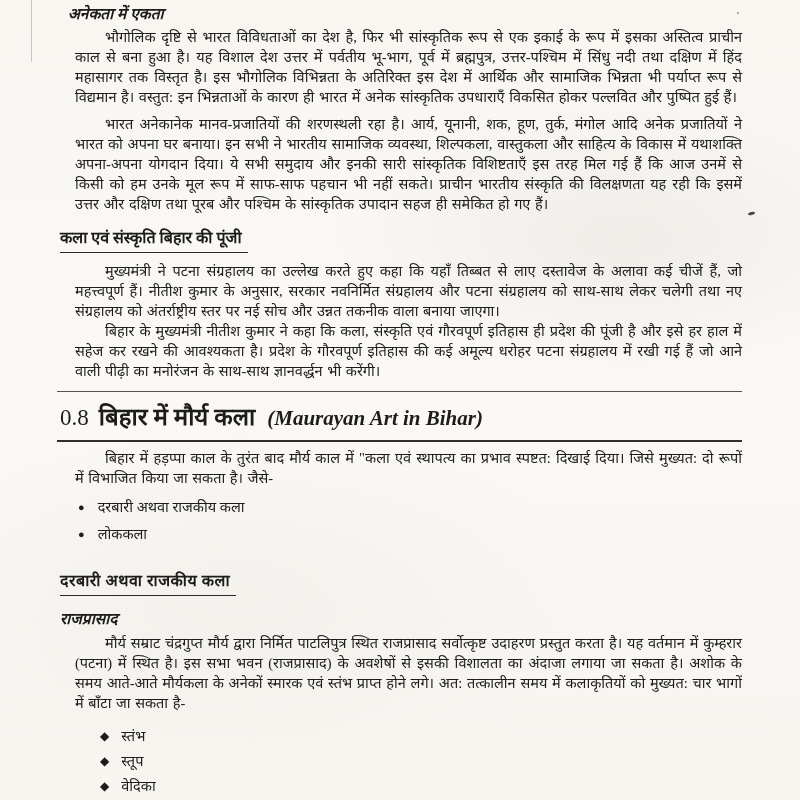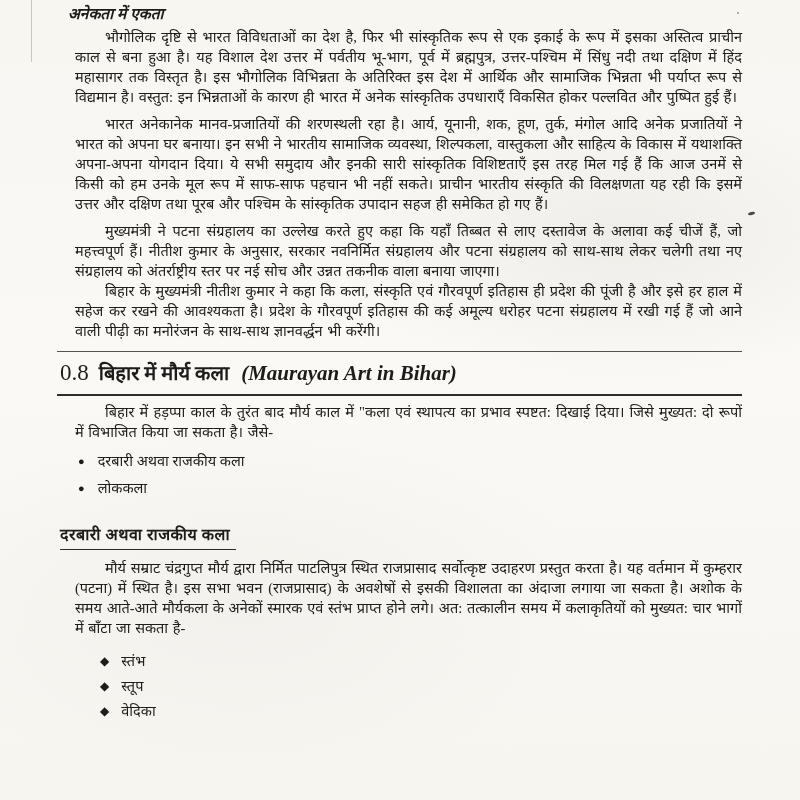--- a/index.html
+++ b/index.html
@@ -55,21 +55,21 @@
   }
   .h-under.darbari { margin-top: 26px; letter-spacing: .5px; }
 
   .section-head {
     margin: 10px 0 0 -3px;
     padding: 7px 0 8px 3px;
     border-top: 1.2px solid #55534e;
     border-bottom: 2.5px solid #2e2d2a;
   }
   .sec-num   { font-size: 23px; font-weight: 500; }
-  .sec-hi    { font-size: 20px; font-weight: bold; margin-left: 6px; }
+  .sec-hi    { font-size: 24px; font-weight: bold; margin-left: 6px; }
   .sec-en    { font-size: 21px; font-weight: bold; font-style: italic; margin-left: 8px; }
 
   ul.blist {
     list-style: none;
     margin: 9px 0 0 0; padding: 0 0 0 18px;
   }
   ul.blist li {
     display: flex; align-items: baseline;
     font-size: 14.5px; line-height: 20px;
     margin-bottom: 6px;
@@ -101,20 +101,21 @@
   <div class="scan-edge"></div>
   <div class="speck s1"></div>
   <div class="speck s2"></div>
   <div class="speck s3"></div>
 
   <h3 class="h-intro">अनेकता में एकता</h3>
 
   <p class="body indent">भौगोलिक दृष्टि से भारत विविधताओं का देश है, फिर भी सांस्कृतिक रूप से एक इकाई के रूप में इसका अस्तित्व प्राचीन काल से बना हुआ है। यह विशाल देश उत्तर में पर्वतीय भू-भाग, पूर्व में ब्रह्मपुत्र, उत्तर-पश्चिम में सिंधु नदी तथा दक्षिण में हिंद महासागर तक विस्तृत है। इस भौगोलिक विभिन्नता के अतिरिक्त इस देश में आर्थिक और सामाजिक भिन्नता भी पर्याप्त रूप से विद्यमान है। वस्तुत: इन भिन्नताओं के कारण ही भारत में अनेक सांस्कृतिक उपधाराएँ विकसित होकर पल्लवित और पुष्पित हुई हैं।</p>
   <p class="body indent mt7">भारत अनेकानेक मानव-प्रजातियों की शरणस्थली रहा है। आर्य, यूनानी, शक, हूण, तुर्क, मंगोल आदि अनेक प्रजातियों ने भारत को अपना घर बनाया। इन सभी ने भारतीय सामाजिक व्यवस्था, शिल्पकला, वास्तुकला और साहित्य के विकास में यथाशक्ति अपना-अपना योगदान दिया। ये सभी समुदाय और इनकी सारी सांस्कृतिक विशिष्टताएँ इस तरह मिल गई हैं कि आज उनमें से किसी को हम उनके मूल रूप में साफ-साफ पहचान भी नहीं सकते। प्राचीन भारतीय संस्कृति की विलक्षणता यह रही कि इसमें उत्तर और दक्षिण तथा पूरब और पश्चिम के सांस्कृतिक उपादान सहज ही समेकित हो गए हैं।</p>
 
+  <h3 class="h-under">कला एवं संस्कृति बिहार की पूंजी</h3>
 
   <p class="body indent mt7">मुख्यमंत्री ने पटना संग्रहालय का उल्लेख करते हुए कहा कि यहाँ तिब्बत से लाए दस्तावेज के अलावा कई चीजें हैं, जो महत्त्वपूर्ण हैं। नीतीश कुमार के अनुसार, सरकार नवनिर्मित संग्रहालय और पटना संग्रहालय को साथ-साथ लेकर चलेगी तथा नए संग्रहालय को अंतर्राष्ट्रीय स्तर पर नई सोच और उन्नत तकनीक वाला बनाया जाएगा।</p>
   <p class="body indent">बिहार के मुख्यमंत्री नीतीश कुमार ने कहा कि कला, संस्कृति एवं गौरवपूर्ण इतिहास ही प्रदेश की पूंजी है और इसे हर हाल में सहेज कर रखने की आवश्यकता है। प्रदेश के गौरवपूर्ण इतिहास की कई अमूल्य धरोहर पटना संग्रहालय में रखी गई हैं जो आने वाली पीढ़ी का मनोरंजन के साथ-साथ ज्ञानवर्द्धन भी करेंगी।</p>
 
   <div class="section-head">
     <span class="sec-num">0.8</span>
     <span class="sec-hi">बिहार में मौर्य कला</span>
     <span class="sec-en">(Maurayan Art in Bihar)</span>
   </div>
 
@@ -126,20 +127,21 @@
       <span>दरबारी अथवा राजकीय कला</span>
     </li>
     <li>
       <span class="blt">●</span>
       <span>लोककला</span>
     </li>
   </ul>
 
   <h3 class="h-under darbari">दरबारी अथवा राजकीय कला</h3>
 
+  <h4 class="h-sub">राजप्रासाद</h4>
 
   <p class="body indent mt4">मौर्य सम्राट चंद्रगुप्त मौर्य द्वारा निर्मित पाटलिपुत्र स्थित राजप्रासाद सर्वोत्कृष्ट उदाहरण प्रस्तुत करता है। यह वर्तमान में कुम्हरार (पटना) में स्थित है। इस सभा भवन (राजप्रासाद) के अवशेषों से इसकी विशालता का अंदाजा लगाया जा सकता है। अशोक के समय आते-आते मौर्यकला के अनेकों स्मारक एवं स्तंभ प्राप्त होने लगे। अत: तत्कालीन समय में कलाकृतियों को मुख्यत: चार भागों में बाँटा जा सकता है-</p>
 
   <ul class="dlist">
     <li>
       <span class="blt">◆</span>
       <span>स्तंभ</span>
     </li>
     <li>
       <span class="blt">◆</span>

